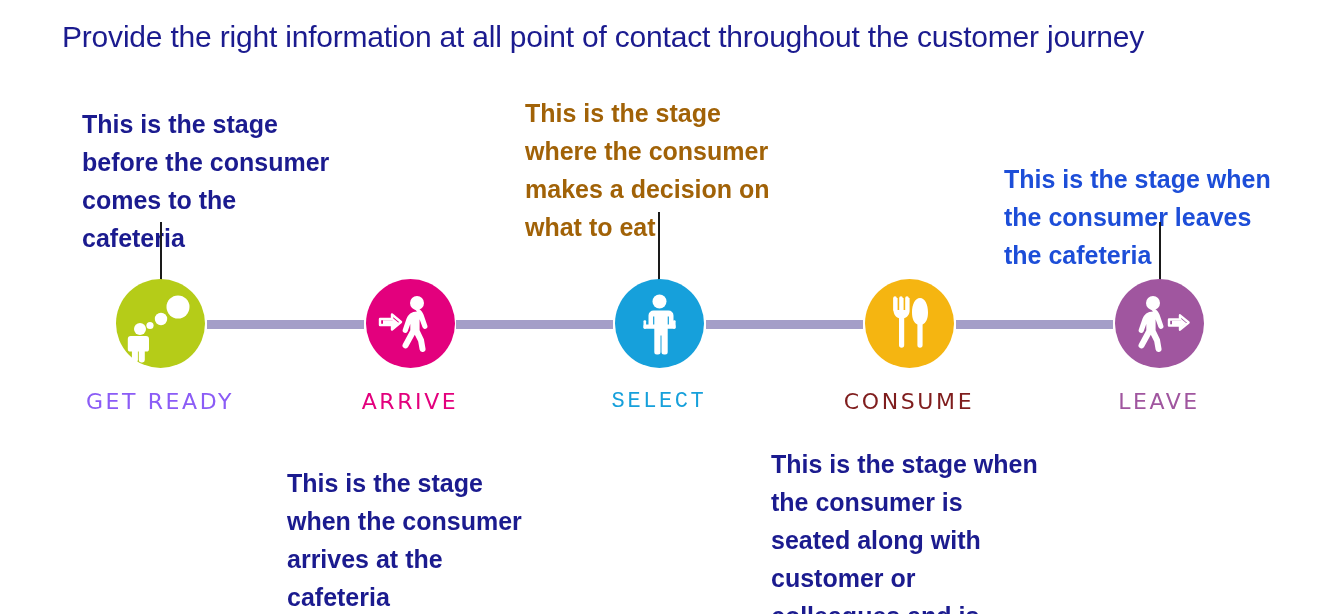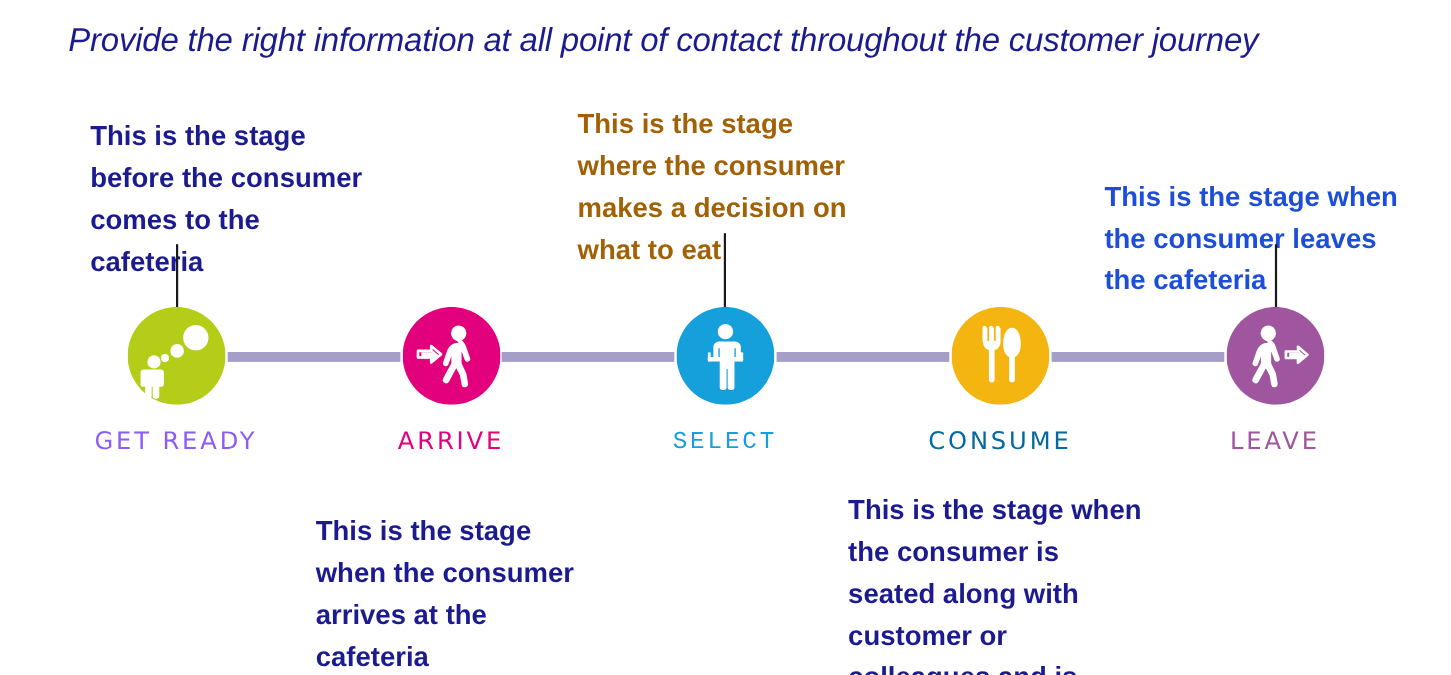--- a/index.html
+++ b/index.html
@@ -21,21 +21,20 @@
   .title {
     position: absolute;
     left: 62px;
     top: 20px;
     width: 1210px;
     font-size: 30px;
     font-weight: 400;
     color: #1b1b8f;
     letter-spacing: -0.2px;
     white-space: nowrap;
-    font-style: italic;
   }
 
   
   .note {
     position: absolute;
     color: #1b1b8f;
     font-size: 25px;
     line-height: 38px;
     font-weight: 700;
   }
@@ -155,21 +154,21 @@
         <circle cx="44.5" cy="44.5" r="44.5" fill="#f5b511"></circle>
         <g fill="#ffffff">
 
           <path d="M30 19 v12 M36 19 v12 M42 19 v12" stroke="#ffffff" stroke-width="3.6" stroke-linecap="round" fill="none"></path>
           <path d="M28.6 19 v12.6 c0 4 2.4 6.8 5.4 7.6 v26.9 a2.6 2.6 0 0 0 2.6 2.6 a2.6 2.6 0 0 0 2.6 -2.6 v-26.9 c3 -0.8 5.4 -3.6 5.4 -7.6 v-12.6 h-3.4 v12 h-2.6 v-12 h-3.4 v12 h-2.6 v-12 z"></path>
 
           <path d="M55 19 c5 0 8 6.5 8 14.5 c0 6.5 -2.2 10.6 -5.4 12 v20.6 a2.6 2.6 0 0 1 -2.6 2.6 a2.6 2.6 0 0 1 -2.6 -2.6 v-20.6 c-3.2 -1.4 -5.4 -5.5 -5.4 -12 c0 -8 3 -14.5 8 -14.5 z"></path>
         </g>
       </svg>
     </div>
-    <div class="stage-label" id="l3" style="color: #0369a1;">CONSUME</div>
+    <div class="stage-label" id="l3" style="color: #7f1d1d;">CONSUME</div>
   </div>
 
   <div class="stage" style="left:1059px;">
     <div class="circle" id="c4">
       <svg viewBox="0 0 89 89" xmlns="http://www.w3.org/2000/svg">
         <circle cx="44.5" cy="44.5" r="44.5" fill="#a0569f"></circle>
         <g fill="#ffffff">
           <circle cx="38" cy="24" r="7"></circle>
           <path d="M38 32.5 c-5.4 0 -9 3 -10.6 7.6 l-3.6 10.4 a2.6 2.6 0 0 0 1.6 3.3 a2.6 2.6 0 0 0 3.3 -1.6 l2.6 -7.3 v6.4 l-7.4 13.6 a3 3 0 0 0 1.2 4.1 a3 3 0 0 0 4.1 -1.2 l6.6 -12 l3.4 6.6 l1.4 8.2 a3 3 0 0 0 3.5 2.4 a3 3 0 0 0 2.4 -3.5 l-1.6 -9.2 l-4.3 -9 v-11 l2.8 7.8 a2.6 2.6 0 0 0 3.3 1.6 a2.6 2.6 0 0 0 1.6 -3.3 l-3.7 -10.6 c-1.6 -4.6 -5.2 -7.3 -10.6 -7.3 z"></path>
           <path d="M54 40.5 h11 v-4.2 l8.6 7.2 l-8.6 7.2 v-4.2 h-11 z" fill="none" stroke="#ffffff" stroke-width="2.4" stroke-linejoin="round"></path>

